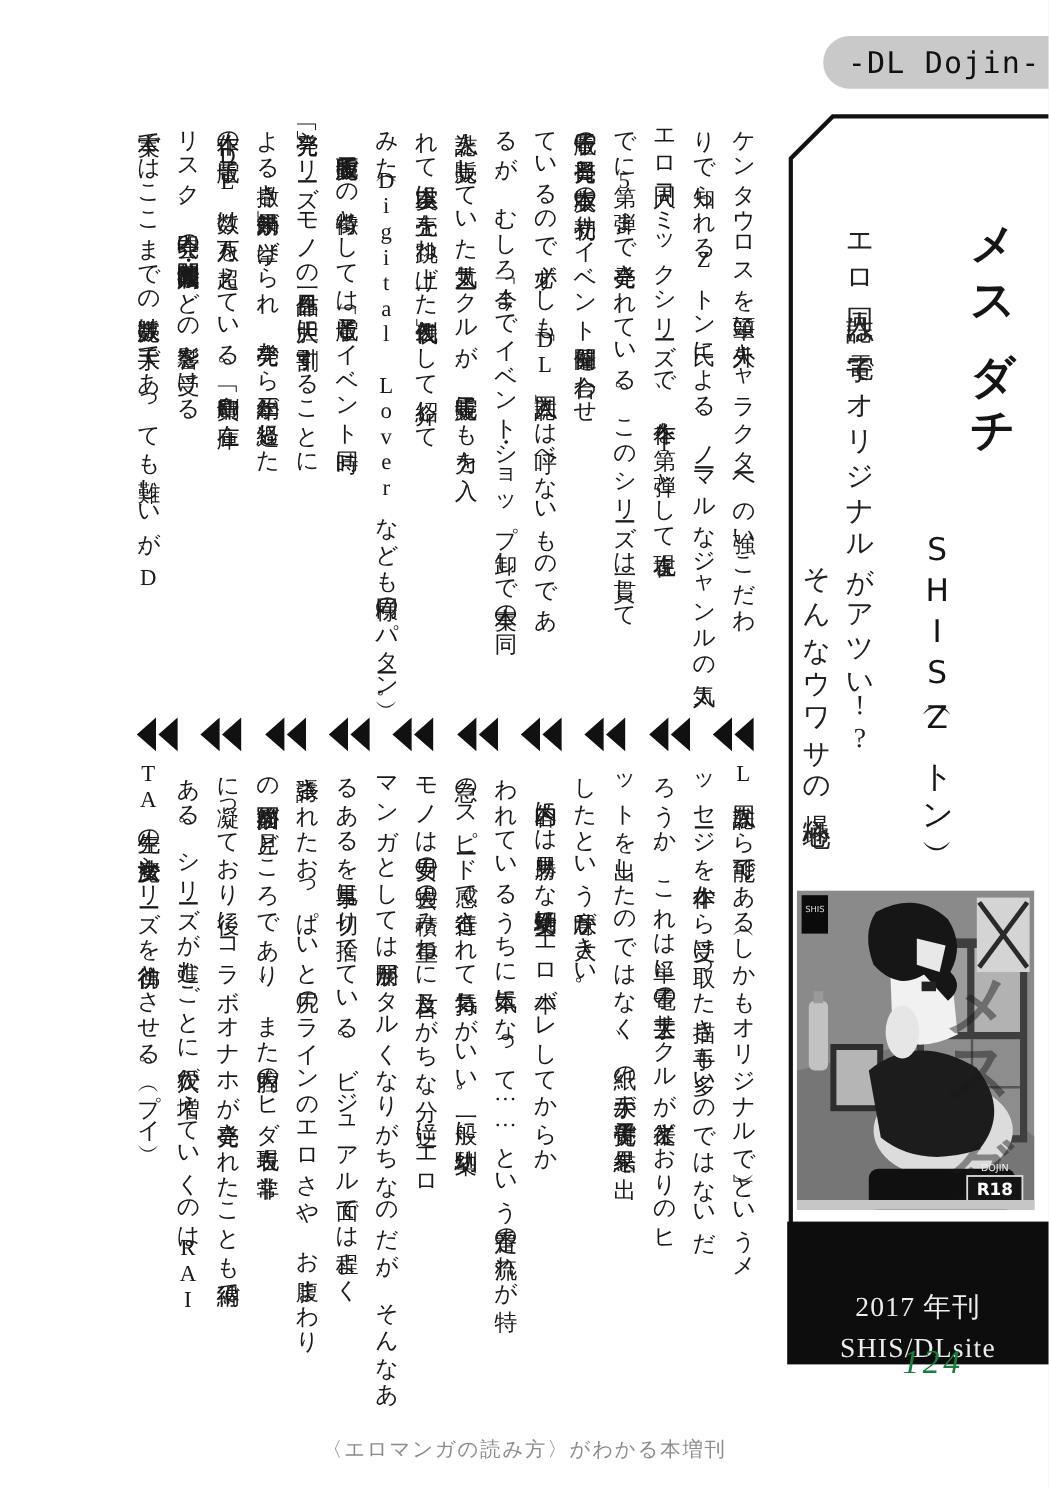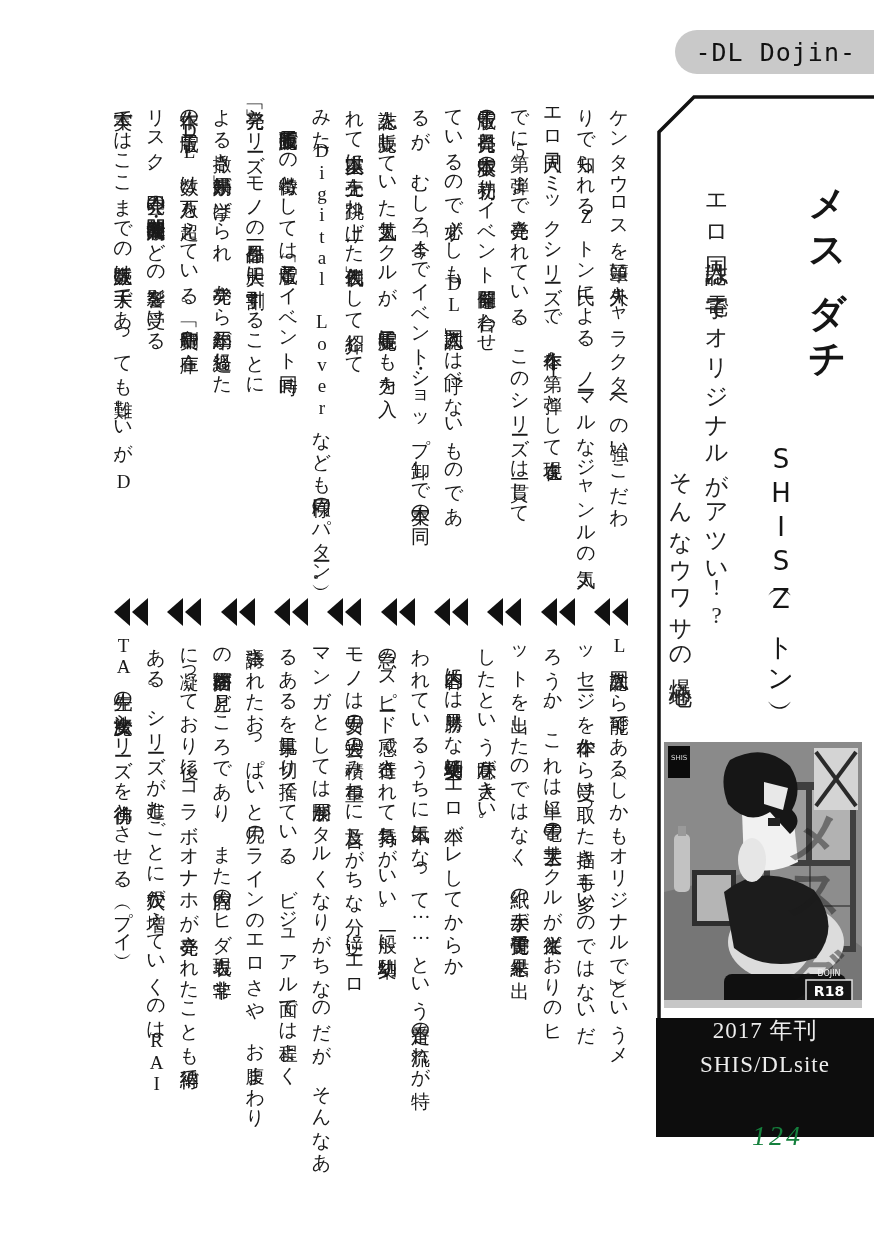--- a/index.html
+++ b/index.html
@@ -2,21 +2,21 @@
 <html><head>
 <meta charset="utf-8">
 <style>
   html,body{margin:0;padding:0;background:#e8e8e8;}
   .page{position:relative;width:874px;height:1240px;background:#ffffff;overflow:hidden;
         font-family:"Liberation Serif","DejaVu Serif",serif;color:#1a1a1a;}
 
   
   .badge{position:absolute;top:30px;right:0;height:44px;min-width:148px;
          background:#c9c9c9;border-radius:22px 0 0 22px;
-         display:flex;align-items:center;justify-content:center;padding:0 18px 0 20px;}
+         display:flex;align-items:center;justify-content:center;padding:0 7px 0 20px;}
   .badge span{font-family:"DejaVu Sans Mono","Liberation Mono",monospace;
               font-size:25px;color:#111;letter-spacing:1px;}
 
   
   .frame-svg{position:absolute;left:0;top:0;pointer-events:none;}
 
   
   .v{writing-mode:vertical-rl;text-orientation:upright;white-space:nowrap;
      position:absolute;line-height:1;}
 
@@ -25,21 +25,21 @@
                font-weight:bold;font-size:37px;letter-spacing:9px;color:#151515;}
   .panel-author{left:756px;top:444px;width:38px;font-family:"DejaVu Sans","Liberation Sans",sans-serif;
                 font-size:26px;letter-spacing:4px;color:#151515;}
   .panel-sub1{left:696px;top:180px;width:32px;font-size:23px;letter-spacing:3px;color:#222;}
   .panel-sub2{left:660px;top:456px;width:32px;font-size:23px;letter-spacing:3px;color:#222;}
 
   .cover{position:absolute;left:664px;top:742px;width:198px;height:266px;}
 
   .caption-box{position:absolute;left:656px;top:1018px;width:218px;height:119px;
                background:#0d0d0d;color:#ededed;text-align:center;
-               display:flex;flex-direction:column;justify-content:flex-start;gap:8px;}
+               display:flex;flex-direction:column;justify-content:flex-end;gap:8px;}
   .caption-box div{font-size:23px;line-height:26px;letter-spacing:1px;}
 
   
   .half{position:absolute;left:112px;width:518px;display:flex;
         flex-direction:row-reverse;justify-content:space-between;}
   .half-top{top:96px;height:504px;}
   .half-bottom{top:635px;height:504px;}
   .vcol{writing-mode:vertical-rl;text-orientation:upright;white-space:nowrap;
         width:22px;font-size:19px;line-height:22px;letter-spacing:0.35px;color:#1a1a1a;}
 
@@ -190,14 +190,15 @@
     <div class="vcol">マンガとしては展開がタルくなりがちなのだが、そんなあ</div>
     <div class="vcol">るあるを見事に切り捨てている。ビジュアル面では程よく</div>
     <div class="vcol">誇張されたおっぱいと尻のラインのエロさや、お腹まわり</div>
     <div class="vcol">の筋肉描写が見どころであり、また膣内のヒダ表現も非常</div>
     <div class="vcol">に凝っており後にコラボオナホが発売されたことも納得で</div>
     <div class="vcol">ある。シリーズが進むごとに穴役が増えていくのはRAI</div>
     <div class="vcol">TA先生の魔法少女シリーズを彷彿とさせる。（プイ）</div>
   </div>
 
   <div class="page-number">124</div>
+  <div class="footer">〈エロマンガの読み方〉がわかる本増刊</div>
 
 </div>
 
 </body></html>

